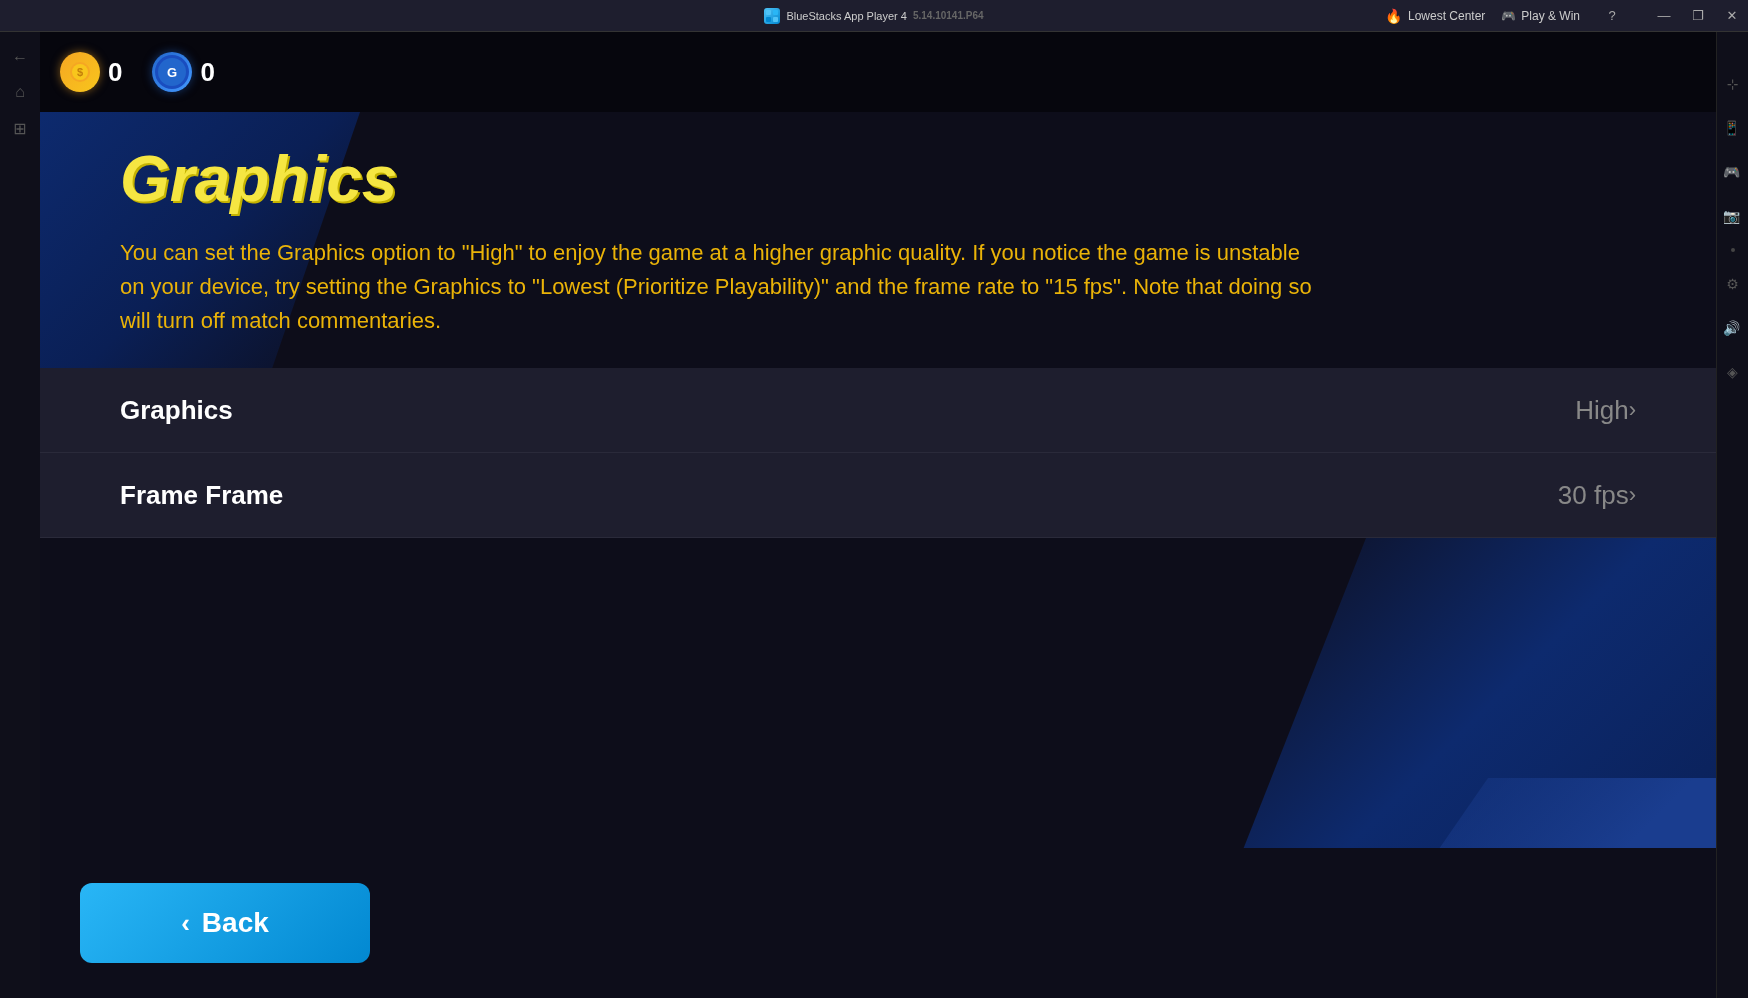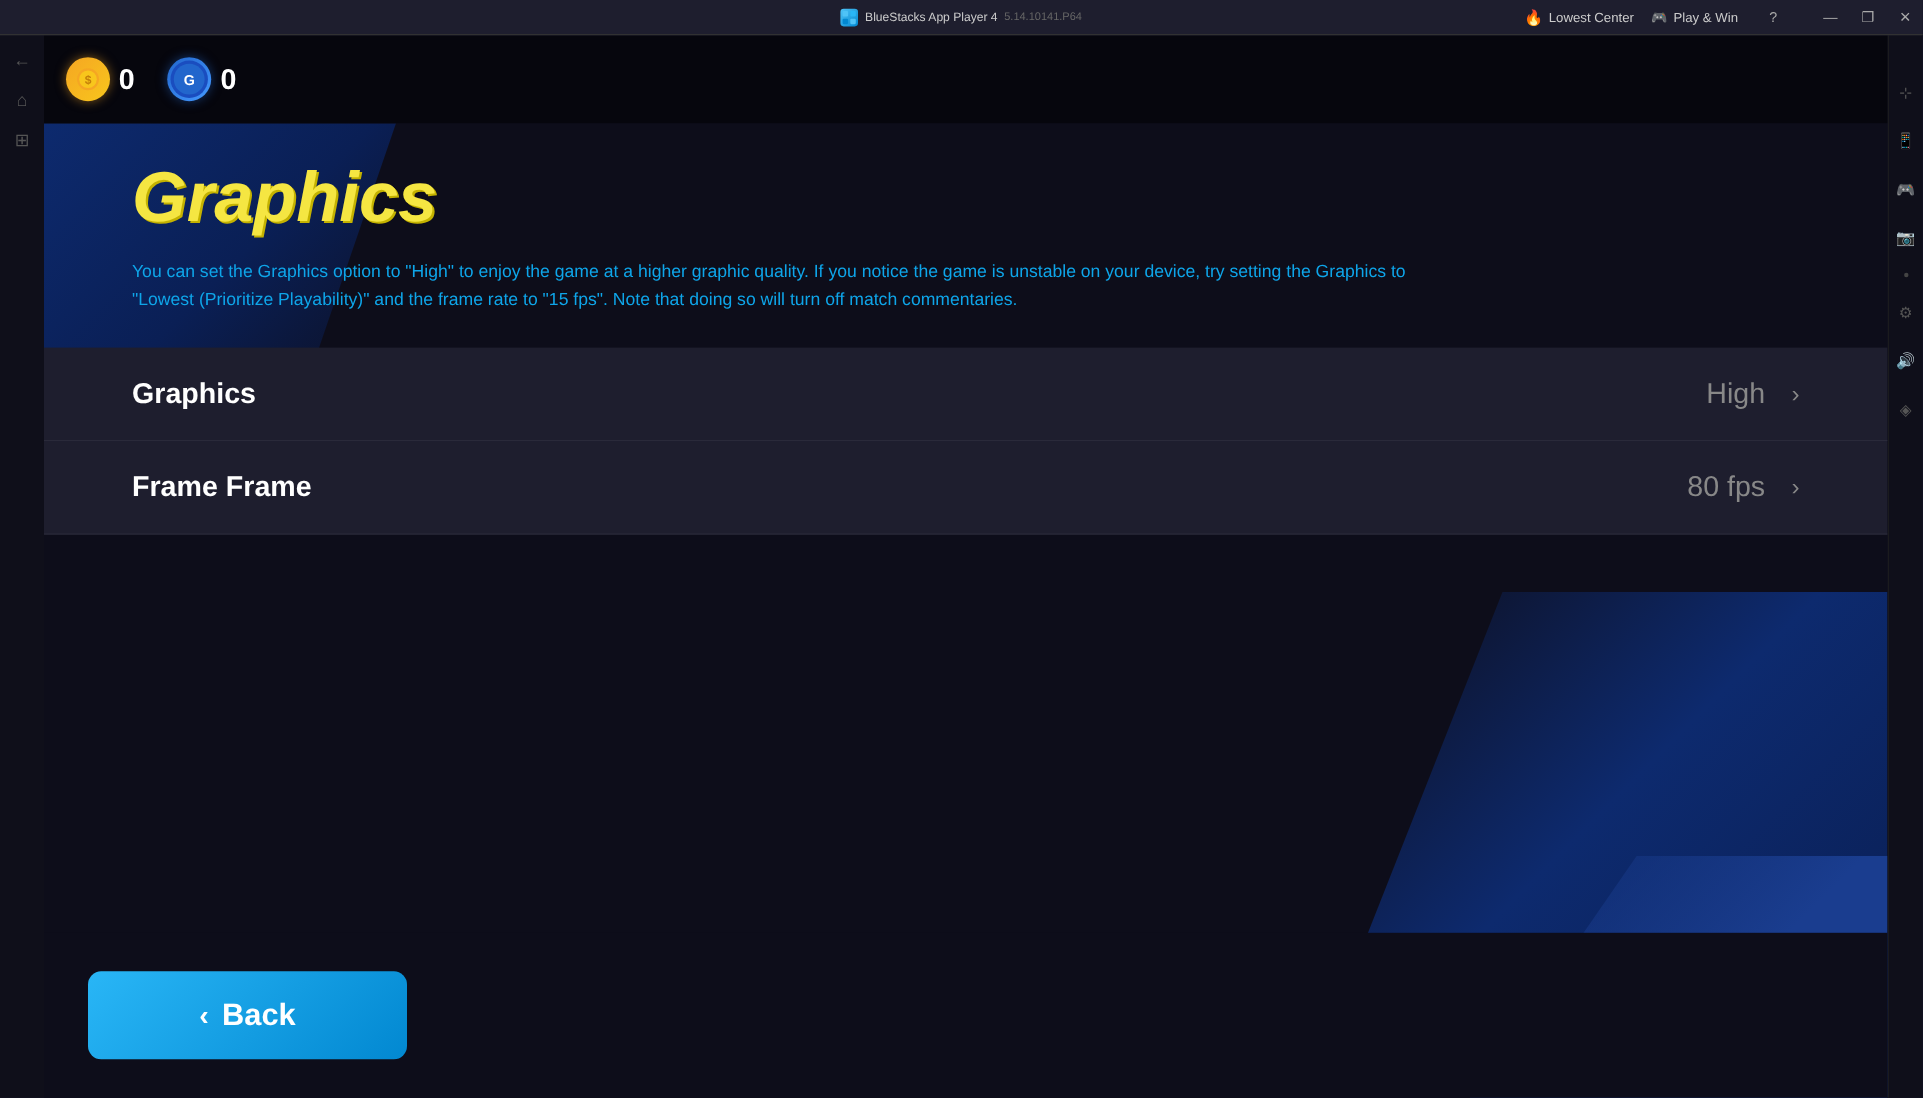--- a/index.html
+++ b/index.html
@@ -41,20 +41,21 @@
       font-size: 10px;
       color: white;
     }
     .title-bar-app-name {
       color: #ccc;
       font-size: 11px;
     }
     .title-bar-subtitle {
       color: #666;
       font-size: 10px;
+      font-weight: bold;
     }
     .title-bar-center {
       display: flex;
       align-items: center;
       gap: 16px;
       position: absolute;
       right: 120px;
     }
     .reward-center-btn {
       display: flex;
@@ -246,22 +247,22 @@
     .graphics-title {
       font-size: 64px;
       font-weight: 900;
       color: #f5e642;
       text-shadow: 2px 2px 0px #c4b200;
       font-style: italic;
       margin-bottom: 20px;
       font-family: Arial Black, Arial, sans-serif;
     }
     .description-text {
-      color: #0ea5e9;
-      font-size: 16px;
+      color: #eab308;
+      font-size: 22px;
       line-height: 1.55;
       max-width: 1200px;
     }
 
     
     .settings-rows {
       background: #1e1e2e;
       margin-top: 0;
     }
     .setting-row {
@@ -274,21 +275,21 @@
       cursor: pointer;
     }
     .setting-label {
       color: white;
       font-size: 26px;
       font-weight: 600;
     }
     .setting-value {
       display: flex;
       align-items: center;
-      gap: 24px;
+      gap: 0;
       color: #888;
       font-size: 26px;
       font-weight: 500;
     }
     .chevron-right {
       color: #888;
       font-size: 22px;
     }
 
     
@@ -420,21 +421,21 @@
           <span class="setting-label">Graphics</span>
           <div class="setting-value">
             <span>High</span>
             <span class="chevron-right">›</span>
           </div>
         </div>
 
         <div class="setting-row">
           <span class="setting-label">Frame Frame</span>
           <div class="setting-value">
-            <span>80 fps</span>
+            <span>30 fps</span>
             <span class="chevron-right">›</span>
           </div>
         </div>
       </div>
     </div>
 
     <div class="bottom-area">
       <button class="back-button">
         <span class="back-chevron">‹</span>
         <span>Back</span>

